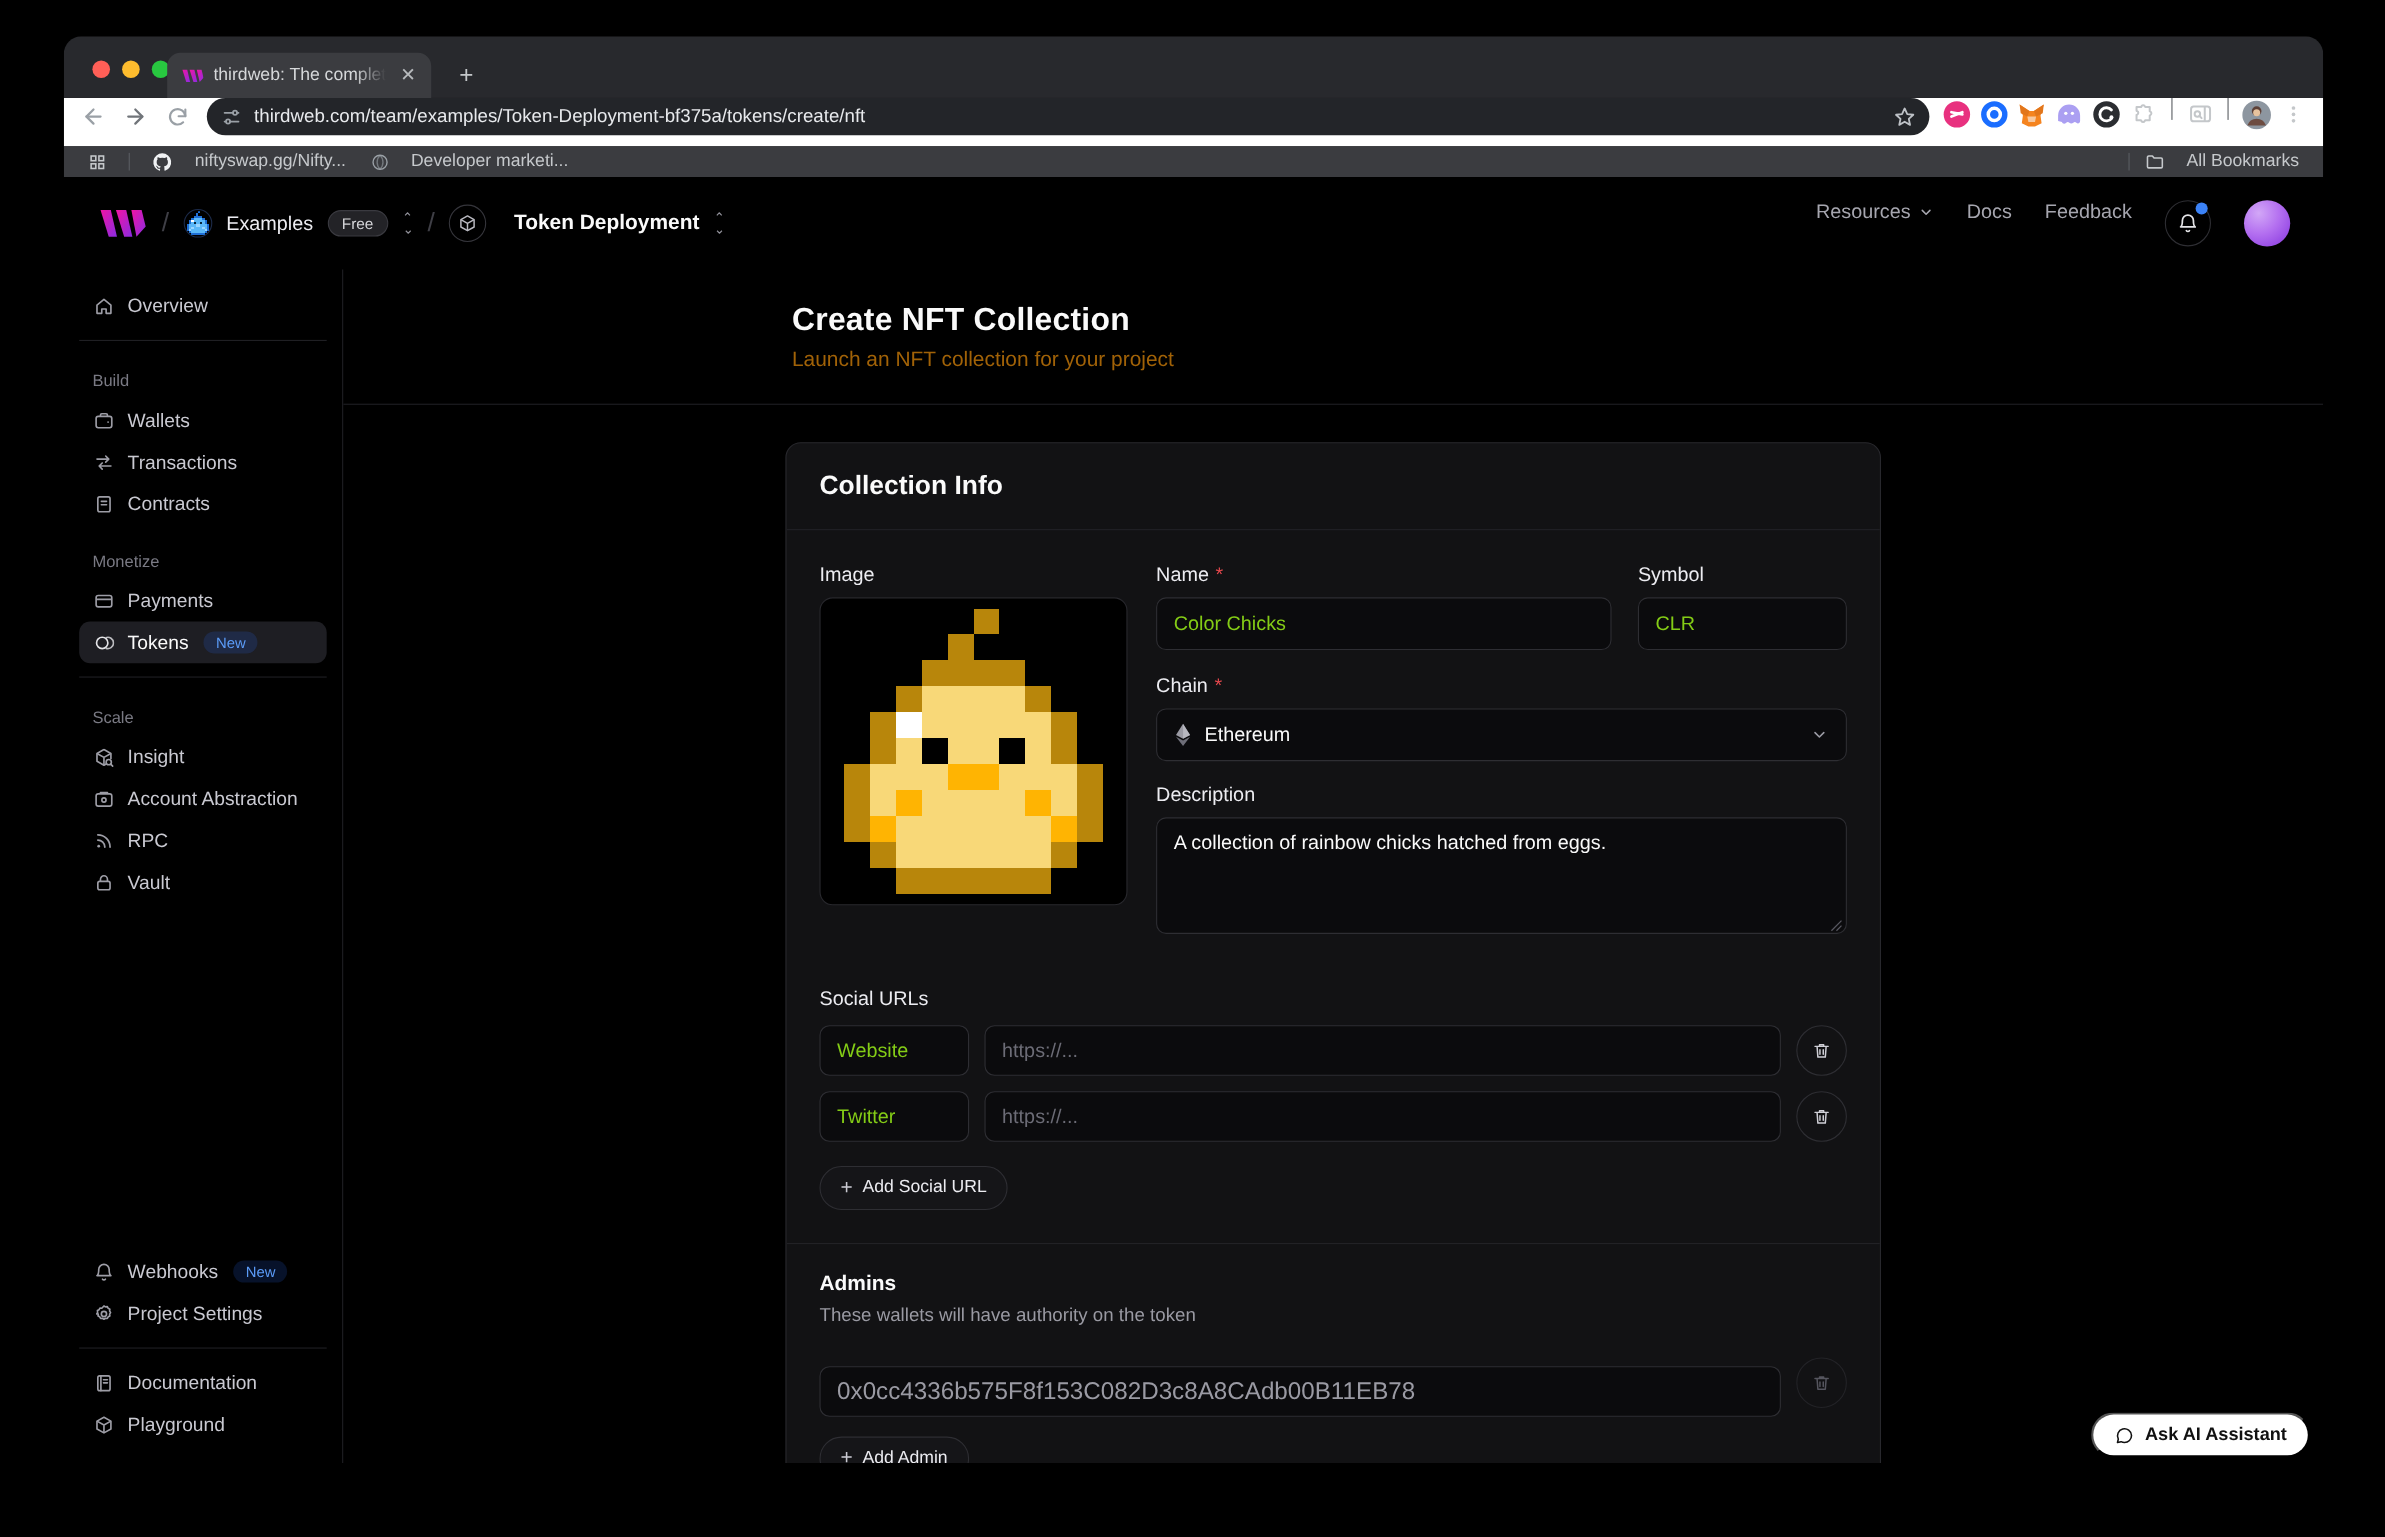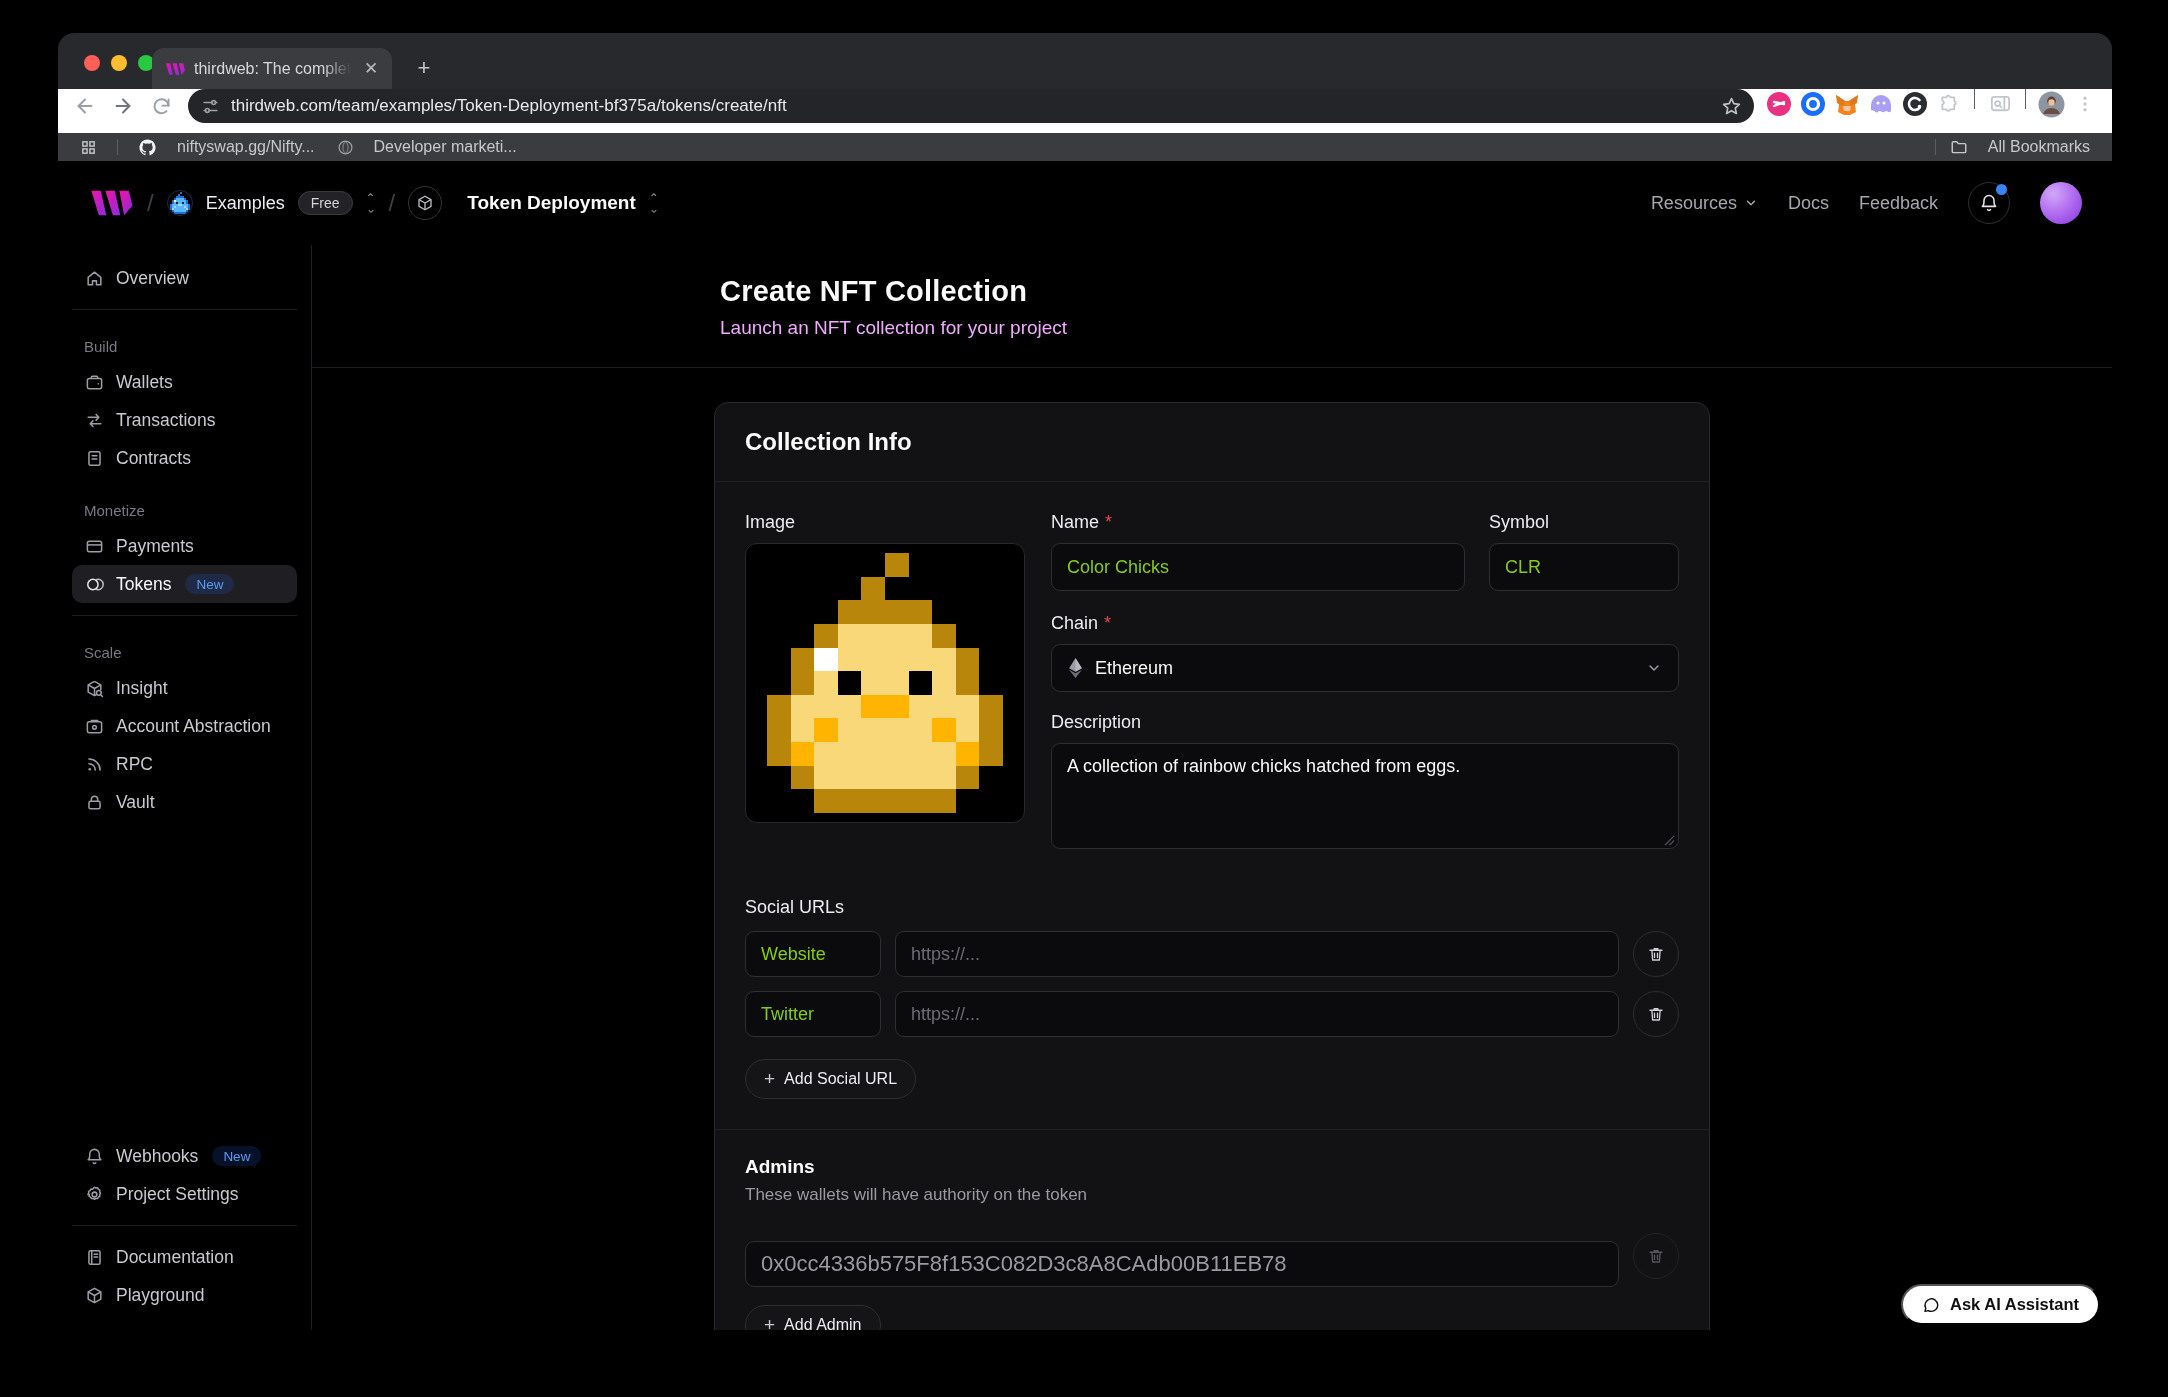--- a/index.html
+++ b/index.html
@@ -44,21 +44,21 @@
 
   .topnav { height:84px; display:flex; align-items:center; padding:0 30px; gap:13px; flex:none; }
   .slash { color:#3f3f46; font-size:24px; font-weight:300; }
   .team-avatar { width:26px; height:26px; border-radius:50%; background:#000; overflow:hidden; display:flex; align-items:center; justify-content:center; border:1px solid #1c2b4a; }
   .team-avatar svg { width:20px; height:22px; }
   .nav-name { color:#ececf1; font-size:18px; }
   .badge-free { background:#232327; border:1px solid #3a3a40; color:#d4d4d8; font-size:14px; padding:3px 12px; border-radius:999px; }
   .updown { color:#8f8f98; display:flex; flex-direction:column; line-height:9px; font-size:12px; }
   .proj-icon { width:34px; height:34px; border-radius:50%; border:1px solid #35353b; display:flex; align-items:center; justify-content:center; color:#b9b9c0; }
   .proj-name { color:#fafafa; font-size:19px; font-weight:700;margin-left:12px; }
-  .topnav-right { margin-left:auto; display:flex; align-items:center; gap:30px; }
+  .topnav-right { margin-left:auto; display:flex; align-items:flex-start; gap:30px; }
   .nav-link { color:#a6a6af; font-size:18px; display:flex; align-items:center; gap:7px; }
   .bell-wrap { width:42px; height:42px; border:1px solid #2e2e33; border-radius:50%; display:flex; align-items:center; justify-content:center; color:#e4e4e7; position:relative; }
   .bell-dot { position:absolute; top:1px; right:2px; width:11px; height:11px; border-radius:50%; background:#3b82f6; }
   .user-avatar { width:42px; height:42px; border-radius:50%; background:radial-gradient(circle at 32% 28%, #d2a7f7 0%, #b470f0 45%, #9a4fe6 75%, #8a3fd8 100%); }
 
   .site-body { flex:1; display:flex; min-height:0; }
 
   
   .sidebar { width:254px; flex:none; border-right:1px solid #1f1f23; padding:14px 14px 16px; display:flex; flex-direction:column; }
   .sb-item { height:38px; display:flex; align-items:center; gap:12px; padding:0 12px; border-radius:10px;
@@ -68,21 +68,21 @@
   .sb-item.active .icn { color:#e4e4e7; }
   .sb-section { color:#7a7a84; font-size:15px; margin:16px 12px 8px; }
   .sb-div { border-top:1px solid #1f1f23; margin:12px 0; }
   .badge-new { margin-left:2px; background:rgba(37,99,235,.18); color:#5b9bf7; font-size:13.5px; padding:2.5px 11px; border-radius:999px; }
   .sb-bottom { margin-top:auto; }
 
   
   .content { flex:1; min-width:0; display:flex; flex-direction:column; overflow:hidden; }
   .page-head { padding:30px 40px 28px 408px; flex:none; }
   .page-title { color:#fafafa; font-size:29px; font-weight:700; letter-spacing:.2px; }
-  .page-sub { color:#f0abfc; font-size:19px; margin-top:9px; }
+  .page-sub { color:#a16207; font-size:19px; margin-top:9px; }
   .head-div { border-top:1px solid #1f1f23; flex:none; }
 
   .card-wrap { flex:1; display:flex; justify-content:center; align-items:flex-start; padding-top:34px; }
   .card { width:996px; background:#121214; border:1px solid #28282d; border-radius:14px; overflow:hidden; }
   .card-header { padding:25px 30px; border-bottom:1px solid #222226; color:#fafafa; font-size:24px; font-weight:700; }
   .card-body { padding:30px; }
 
   .form-grid { display:flex; gap:26px; }
   .col-img { width:280px; flex:none; }
   .field-label { color:#ececf1; font-size:18px; margin-bottom:10px; display:flex; align-items:center; gap:6px; }

